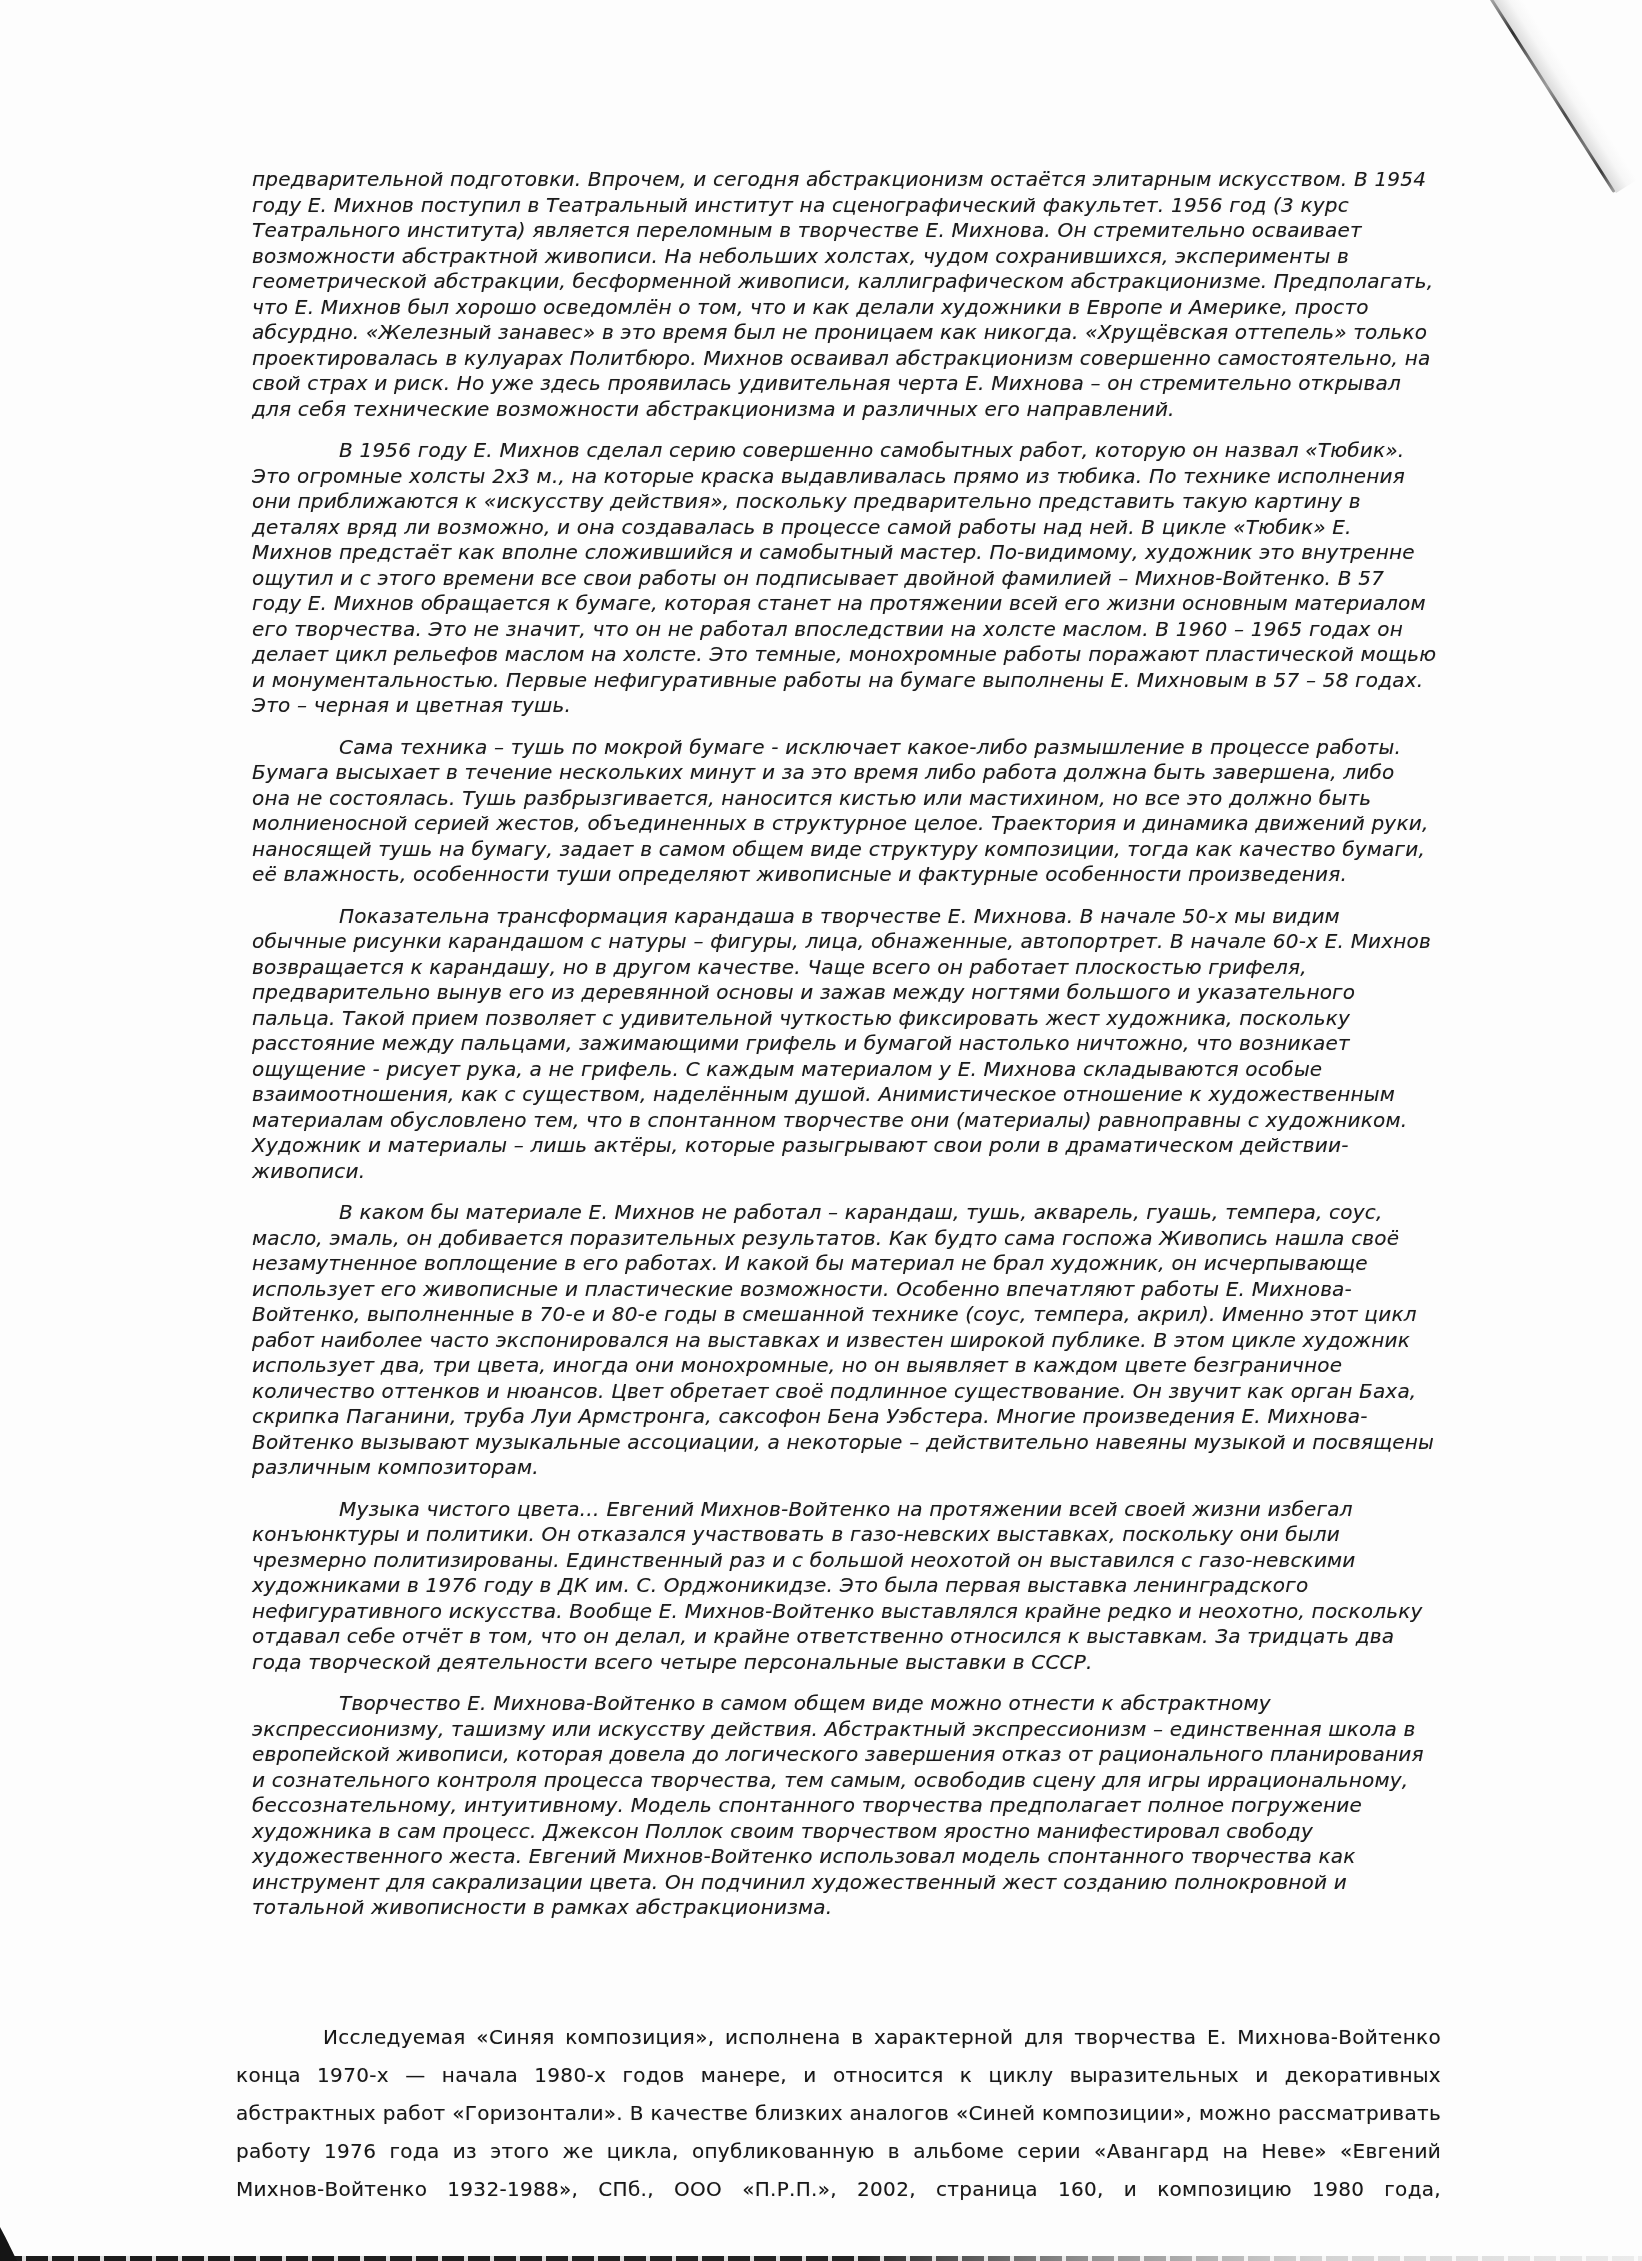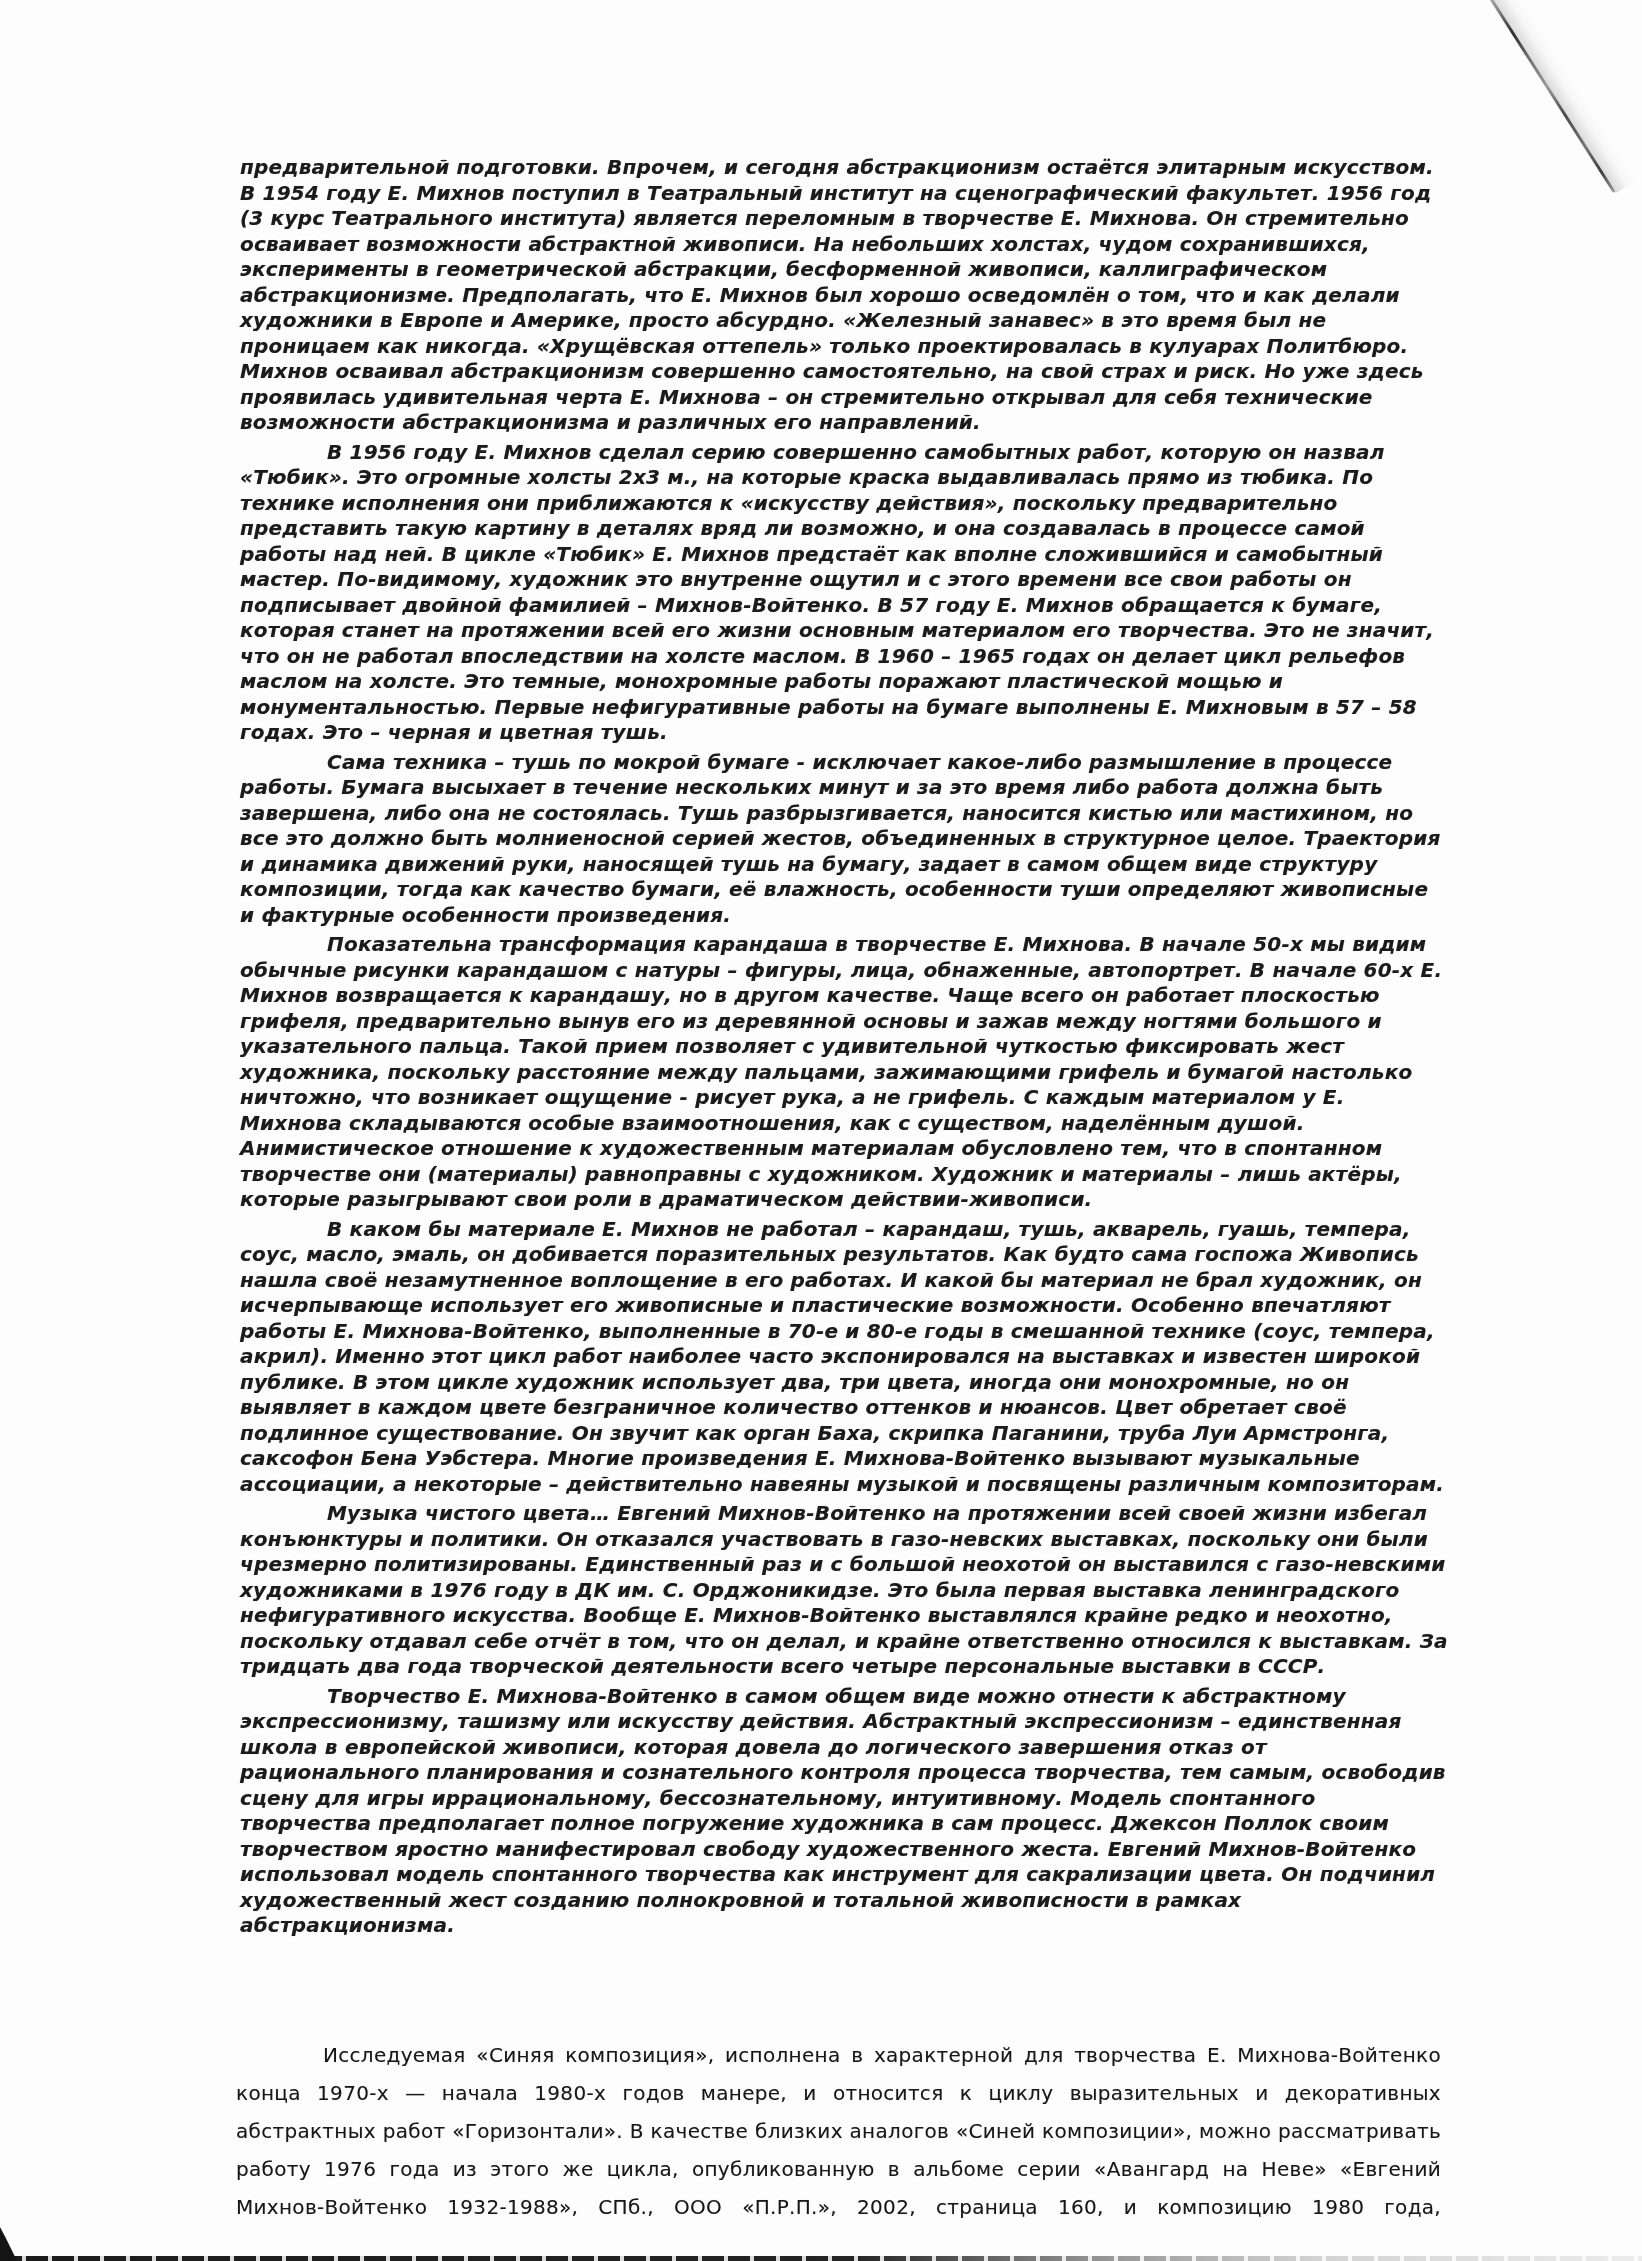--- a/index.html
+++ b/index.html
@@ -18,27 +18,26 @@
   }
   .text-block {
     position: absolute;
     left: 236px;
     top: 151px;
     width: 1217px;
     color: #1b1b1b;
     text-shadow: 0 0 0.8px rgba(45,45,45,0.35);
   }
   p.body {
-    margin: 4px;
+    margin: 16px;
     font-style: italic;
     font-size: 20px;
     line-height: 25.5px;
     letter-spacing: 0.2px;
     text-align: left;
-    font-weight: bold;
   }
   p.body.indent { text-indent: 87px; }
   p.closing {
     margin: 97px 12px 0 0;
     font-style: normal;
     font-size: 20px;
     line-height: 38px;
     letter-spacing: 0.3px;
     text-indent: 87px;
     text-align: justify;

